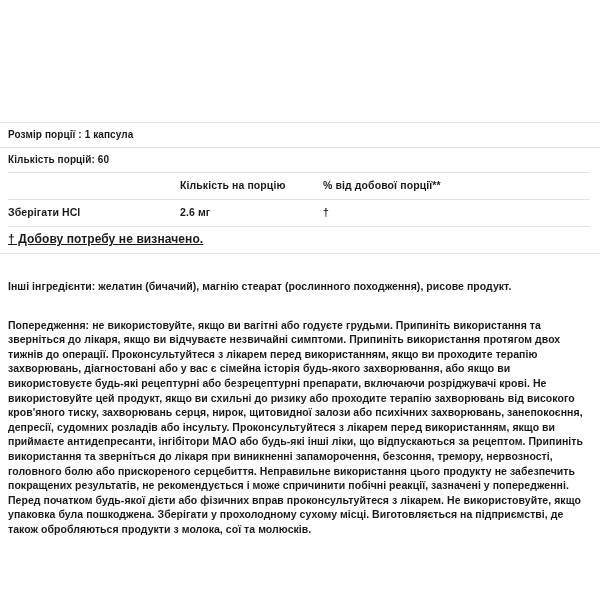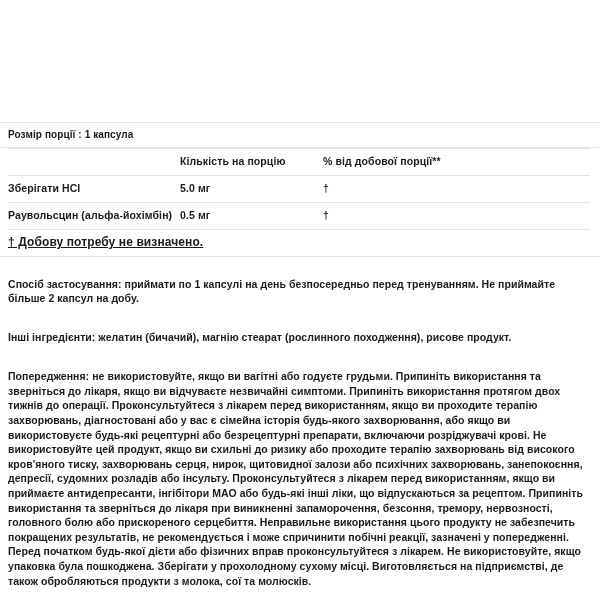--- a/index.html
+++ b/index.html
@@ -110,53 +110,48 @@
 <body>
 
 <div class="label-sheet">
 
   <div class="divider"></div>
 
   <div class="serving-row">Розмір порції : 1 капсула</div>
 
   <div class="divider"></div>
 
+  <div class="serving-row">Кількість порцій: 60</div>
 
   <div class="table-wrap">
     <table class="facts-table">
       <colgroup>
         <col class="col-name">
         <col class="col-amount">
         <col class="col-dv">
       </colgroup>
       <thead>
         <tr>
           <th></th>
           <th>Кількість на порцію</th>
           <th>% від добової порції**</th>
         </tr>
       </thead>
       <tbody>
         <tr>
           <td>Зберігати HCl</td>
-          <td>5.0 мг</td>
-          <td class="dagger">†</td>
-        </tr>
-        <tr>
-          <td>Раувольсцин (альфа-йохімбін)</td>
-          <td>0.5 мг</td>
+          <td>2.6 мг</td>
           <td class="dagger">†</td>
         </tr>
       </tbody>
     </table>
   </div>
 
   <div class="footnote">† Добову потребу не визначено.</div>
 
   <div class="divider"></div>
 
-  <p class="para para-directions">Спосіб застосування: приймати по 1 капсулі на день безпосередньо перед тренуванням. Не приймайте більше 2 капсул на добу.</p>
 
   <p class="para para-ingredients">Інші інгредієнти: желатин (бичачий), магнію стеарат (рослинного походження), рисове продукт.</p>
 
   <p class="para para-warning">Попередження: не використовуйте, якщо ви вагітні або годуєте грудьми. Припиніть використання та зверніться до лікаря, якщо ви відчуваєте незвичайні симптоми. Припиніть використання протягом двох тижнів до операції. Проконсультуйтеся з лікарем перед використанням, якщо ви проходите терапію захворювань, діагностовані або у вас є сімейна історія будь-якого захворювання, або якщо ви використовуєте будь-які рецептурні або безрецептурні препарати, включаючи розріджувачі крові. Не використовуйте цей продукт, якщо ви схильні до ризику або проходите терапію захворювань від високого кров'яного тиску, захворювань серця, нирок, щитовидної залози або психічних захворювань, занепокоєння, депресії, судомних розладів або інсульту. Проконсультуйтеся з лікарем перед використанням, якщо ви приймаєте антидепресанти, інгібітори МАО або будь-які інші ліки, що відпускаються за рецептом. Припиніть використання та зверніться до лікаря при виникненні запаморочення, безсоння, тремору, нервозності, головного болю або прискореного серцебиття. Неправильне використання цього продукту не забезпечить покращених результатів, не рекомендується і може спричинити побічні реакції, зазначені у попередженні. Перед початком будь-якої дієти або фізичних вправ проконсультуйтеся з лікарем. Не використовуйте, якщо упаковка була пошкоджена. Зберігати у прохолодному сухому місці. Виготовляється на підприємстві, де також обробляються продукти з молока, сої та молюсків.</p>
 
 </div>
 
 </body></html>

